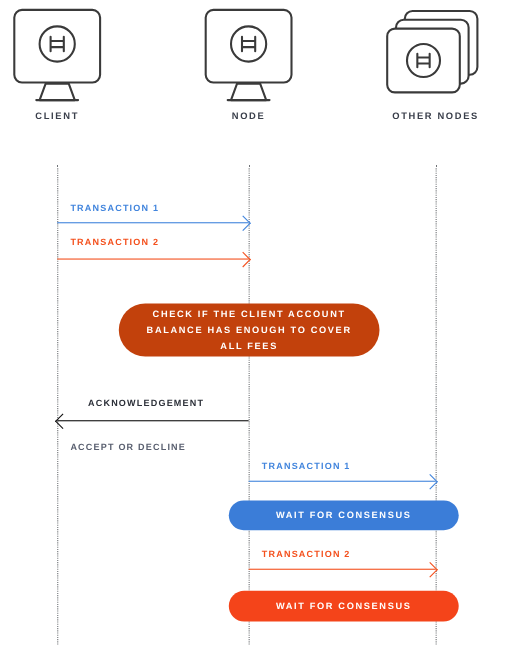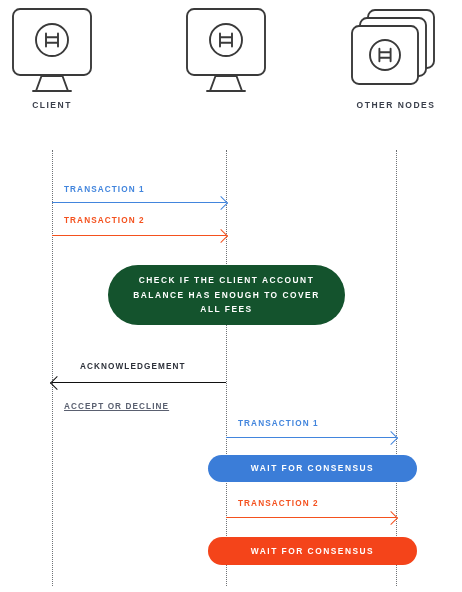--- a/index.html
+++ b/index.html
@@ -119,20 +119,21 @@
   <div class="actor" style="left:156px;">
     <div class="actor-icon">
       <svg width="86" height="88" viewBox="0 0 86 88" fill="none" stroke="#3a3a3a" stroke-width="1.9" stroke-linejoin="round">
         <rect x="4" y="3" width="78" height="66" rx="7"></rect>
         <circle cx="43" cy="34" r="16"></circle>
         <path d="M37 27.5 V40.5 M49 27.5 V40.5 M37 31.2 H49 M37 36.8 H49" stroke-linecap="round"></path>
         <path d="M27 85 L32.5 70 H53.5 L59 85 Z"></path>
         <path d="M24 85 H62" stroke-linecap="round"></path>
       </svg>
     </div>
+    <div class="actor-label">NODE</div>
   </div>
 
   <div class="actor" style="left:326px;">
     <div class="actor-icon">
       <svg width="100" height="88" viewBox="0 0 100 88" fill="#ffffff" stroke="#3a3a3a" stroke-width="1.9" stroke-linejoin="round">
         <rect x="22" y="4" width="66" height="58" rx="7"></rect>
         <rect x="14" y="12" width="66" height="58" rx="7"></rect>
         <rect x="6" y="20" width="66" height="58" rx="7"></rect>
         <circle cx="39" cy="49" r="15" fill="none"></circle>
         <path d="M33.4 42.8 V55.2 M44.6 42.8 V55.2 M33.4 46.3 H44.6 M33.4 51.7 H44.6" fill="none" stroke-linecap="round"></path>
@@ -146,26 +147,26 @@
   <div class="lifeline" style="left:396px; top:150px; height:436px;"></div>
 
   <div class="msg-label" style="left:64px; top:185px; color:#4285dd;">TRANSACTION 1</div>
   <div class="arrow-line" style="left:52px; top:202px; width:174px; border-top:1.4px solid #4285dd;"></div>
   <div class="arrow-head right" style="left:216px; top:197.5px; border-color:#4285dd;"></div>
 
   <div class="msg-label" style="left:64px; top:216px; color:#f4511e;">TRANSACTION 2</div>
   <div class="arrow-line" style="left:52px; top:235px; width:174px; border-top:1.4px solid #f4511e;"></div>
   <div class="arrow-head right" style="left:216px; top:230.5px; border-color:#f4511e;"></div>
 
-  <div class="pill pill-note" style="left:108px; top:265px; width:237px; height:60px; background:#14532d; padding:0 22px;">CHECK IF THE CLIENT ACCOUNT BALANCE HAS ENOUGH TO COVER ALL FEES</div>
+  <div class="pill pill-note" style="left:108px; top:276px; width:237px; height:48px; background:#c2410c; padding:0 22px;">CHECK IF THE CLIENT ACCOUNT BALANCE HAS ENOUGH TO COVER ALL FEES</div>
 
   <div class="msg-label" style="left:80px; top:362px; color:#2c3039;">ACKNOWLEDGEMENT</div>
   <div class="arrow-line" style="left:52px; top:382px; width:174px; border-top:1.4px solid #111111;"></div>
   <div class="arrow-head left" style="left:52px; top:377.5px; border-color:#111111;"></div>
-  <div class="msg-label" style="left:64px; top:402px; color:#5a6070;text-decoration:underline;">ACCEPT OR DECLINE</div>
+  <div class="msg-label" style="left:64px; top:402px; color:#5a6070;">ACCEPT OR DECLINE</div>
 
   <div class="msg-label" style="left:238px; top:419px; color:#4285dd;">TRANSACTION 1</div>
   <div class="arrow-line" style="left:226px; top:437px; width:170px; border-top:1.4px solid #4285dd;"></div>
   <div class="arrow-head right" style="left:386px; top:432.5px; border-color:#4285dd;"></div>
 
   <div class="pill pill-bar" style="left:208px; top:455px; width:209px; height:27px; background:#3b7dd8;">WAIT FOR CONSENSUS</div>
 
   <div class="msg-label" style="left:238px; top:499px; color:#f4511e;">TRANSACTION 2</div>
   <div class="arrow-line" style="left:226px; top:517px; width:170px; border-top:1.4px solid #f4511e;"></div>
   <div class="arrow-head right" style="left:386px; top:512.5px; border-color:#f4511e;"></div>

